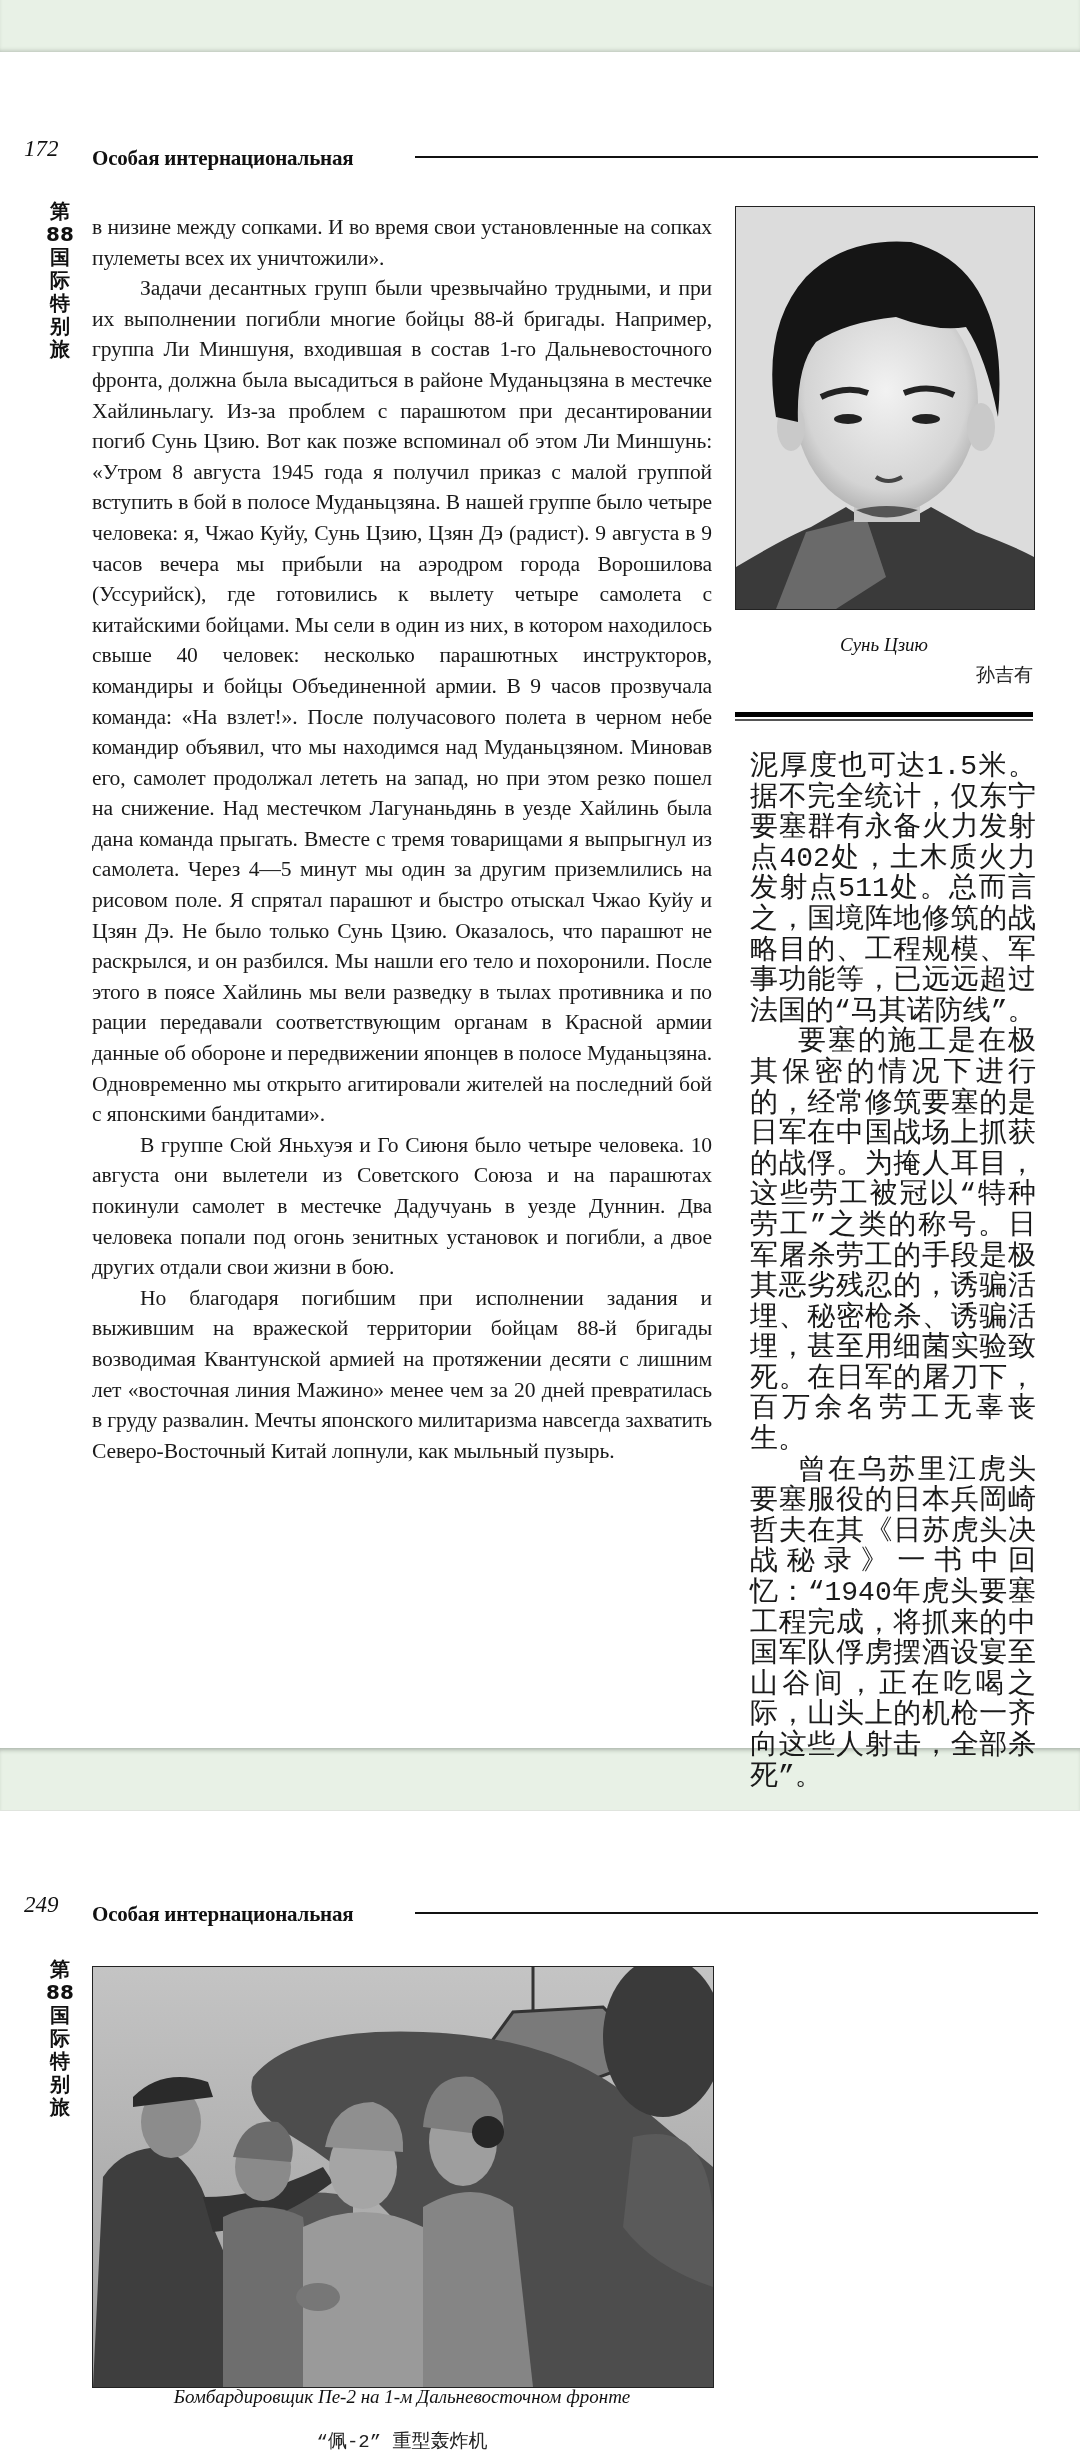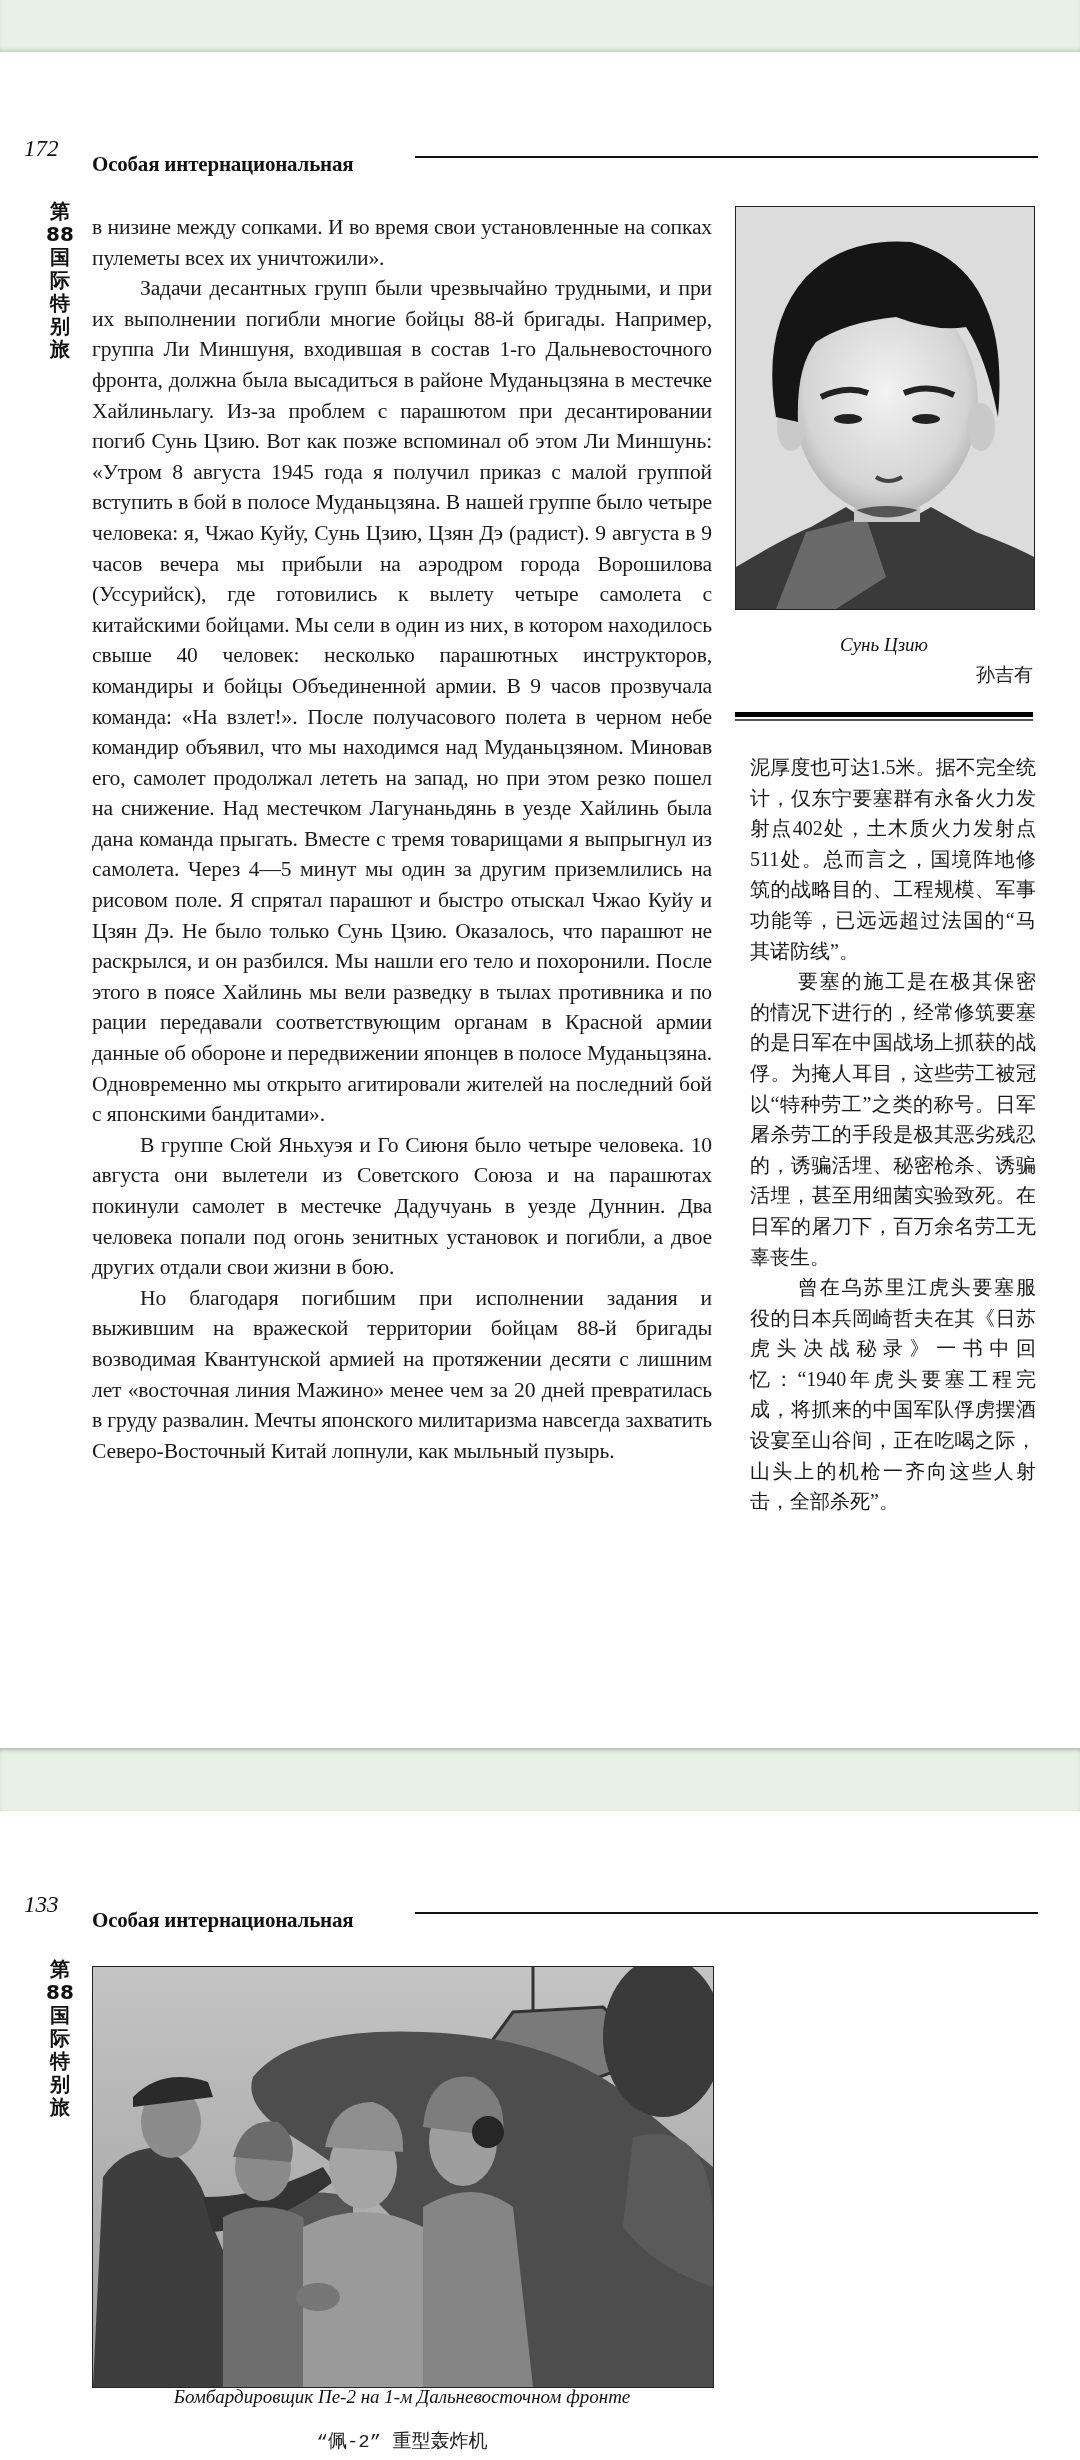--- a/index.html
+++ b/index.html
@@ -17,21 +17,21 @@
   .page { position: absolute; left: 0; width: 1080px; }
   .page.p1 { top: 52px; height: 1696px; }
   .page.p2 { top: 1810px; height: 650px; }
 
   .run-head { position: absolute; left: 0; width: 1080px; height: 40px; }
   .pg-num {
     position: absolute; left: 24px; top: 0;
     font-family: "Liberation Serif", serif; font-style: italic; font-size: 23px; color: #111;
   }
   .run-title {
-    position: absolute; left: 92px; top: 16px;
+    position: absolute; left: 92px; top: 10px;
     font-family: "Liberation Serif", serif; font-weight: bold; font-size: 21px; color: #111;
     letter-spacing: -0.2px;
   }
   .run-rule {
     position: absolute; left: 415px; width: 623px; top: 20px; height: 0;
     border-top: 2px solid #111;
   }
 
   .side-label {
     position: absolute; left: 40px; width: 40px;
@@ -43,21 +43,21 @@
   .ru-col {
     position: absolute; left: 92px; width: 620px;
     font-family: "Liberation Serif", serif; font-size: 21.6px; line-height: 30.6px;
     color: #1a1a1a; text-align: justify; letter-spacing: -0.15px;
   }
   .ru-col p { margin: 0; text-indent: 0; }
   .ru-col p.ind { text-indent: 48px; }
 
   .zh-col {
     position: absolute; left: 750px; width: 286px;
-    font-family: Liberation Serif, serif; font-size: 20px; line-height: 30.6px;
+    font-family: Liberation Mono, monospace; font-size: 28px; line-height: 30.6px;
     color: #1a1a1a; text-align: justify;
   }
   .zh-col p { margin: 0; }
   .zh-col p.ind { text-indent: 48px; }
 
   .photo { position: absolute; border: 1px solid #222; overflow: hidden; background: #cfcfcf; }
   .portrait { left: 735px; top: 154px; width: 298px; height: 402px; background: #d9d9d9; }
   .bomber { left: 92px; top: 156px; width: 620px; height: 420px; background: #b4b4b4; }
 
   .caption-ru {
@@ -147,21 +147,21 @@
 
   <div class="zh-col" style="top:700px;">
     <p>泥厚度也可达1.5米。据不完全统计，仅东宁要塞群有永备火力发射点402处，土木质火力发射点511处。总而言之，国境阵地修筑的战略目的、工程规模、军事功能等，已远远超过法国的“马其诺防线”。</p>
     <p class="ind">要塞的施工是在极其保密的情况下进行的，经常修筑要塞的是日军在中国战场上抓获的战俘。为掩人耳目，这些劳工被冠以“特种劳工”之类的称号。日军屠杀劳工的手段是极其恶劣残忍的，诱骗活埋、秘密枪杀、诱骗活埋，甚至用细菌实验致死。在日军的屠刀下，百万余名劳工无辜丧生。</p>
     <p class="ind">曾在乌苏里江虎头要塞服役的日本兵岡崎哲夫在其《日苏虎头决战秘录》一书中回忆：“1940年虎头要塞工程完成，将抓来的中国军队俘虏摆酒设宴至山谷间，正在吃喝之际，山头上的机枪一齐向这些人射击，全部杀死”。</p>
   </div>
 </div>
 
 <div class="page p2">
   <div class="run-head" style="top:82px;">
-    <span class="pg-num">133</span>
+    <span class="pg-num">249</span>
     <span class="run-title">Особая интернациональная</span>
     <div class="run-rule"></div>
   </div>
 
   <div class="side-label" style="top:148px;">
     <span>第</span>
     <span>88</span>
     <span>国</span>
     <span>际</span>
     <span>特</span>

